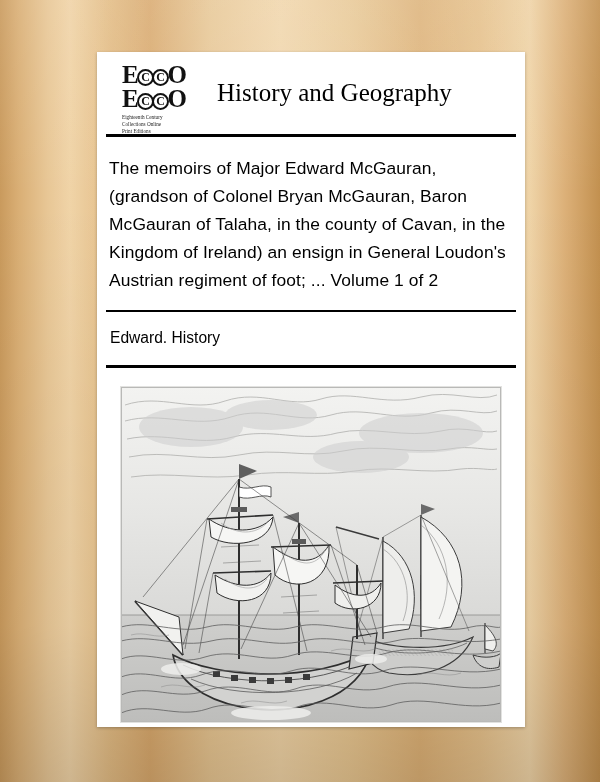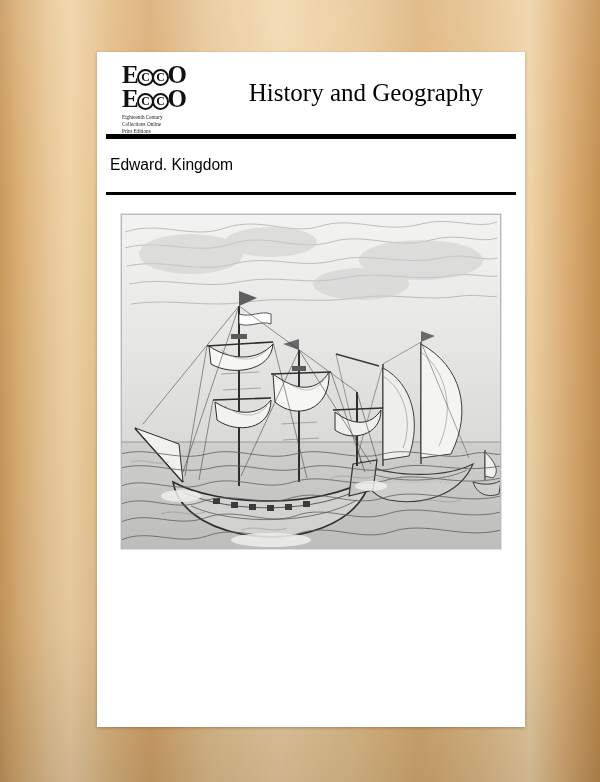--- a/index.html
+++ b/index.html
@@ -87,21 +87,20 @@
     font-family: "Liberation Serif", serif;
     color: #222;
     text-align: left;
     padding-left: 14px;
   }
   .series-title {
     position: absolute;
     left: 120px;
     right: 10px;
     top: 27px;
-    text-align: center;
     font-family: "Liberation Serif", serif;
     font-size: 25px;
     color: #000;
   }
 
   .rule {
     height: 2.5px;
     background: #000;
     margin: 0 9px;
   }
@@ -161,25 +160,28 @@
           <div>Collections Online</div>
           <div>Print Editions</div>
         </div>
       </div>
 
       <div class="series-title">History and Geography</div>
     </div>
 
     <div class="rule"></div>
 
+    <div class="title-block">
+      <div class="book-title">The memoirs of Major Edward McGauran, (grandson of Colonel Bryan McGauran, Baron McGauran of Talaha, in the county of Cavan, in the Kingdom of Ireland) an ensign in General Loudon's Austrian regiment of foot; ...  Volume 1 of 2</div>
+    </div>
 
     <div class="rule"></div>
 
     <div class="author-block">
-      <div class="author">Edward. Kingdom</div>
+      <div class="author">Edward. History</div>
     </div>
 
     <div class="rule"></div>
 
     <div class="illus-wrap">
       <div class="illus">
         <svg width="380" height="335" viewBox="0 0 380 335" xmlns="http://www.w3.org/2000/svg">
           <defs>
             <linearGradient id="sky" x1="0" y1="0" x2="0" y2="1">
               <stop offset="0%" stop-color="#f3f3f1"></stop>

